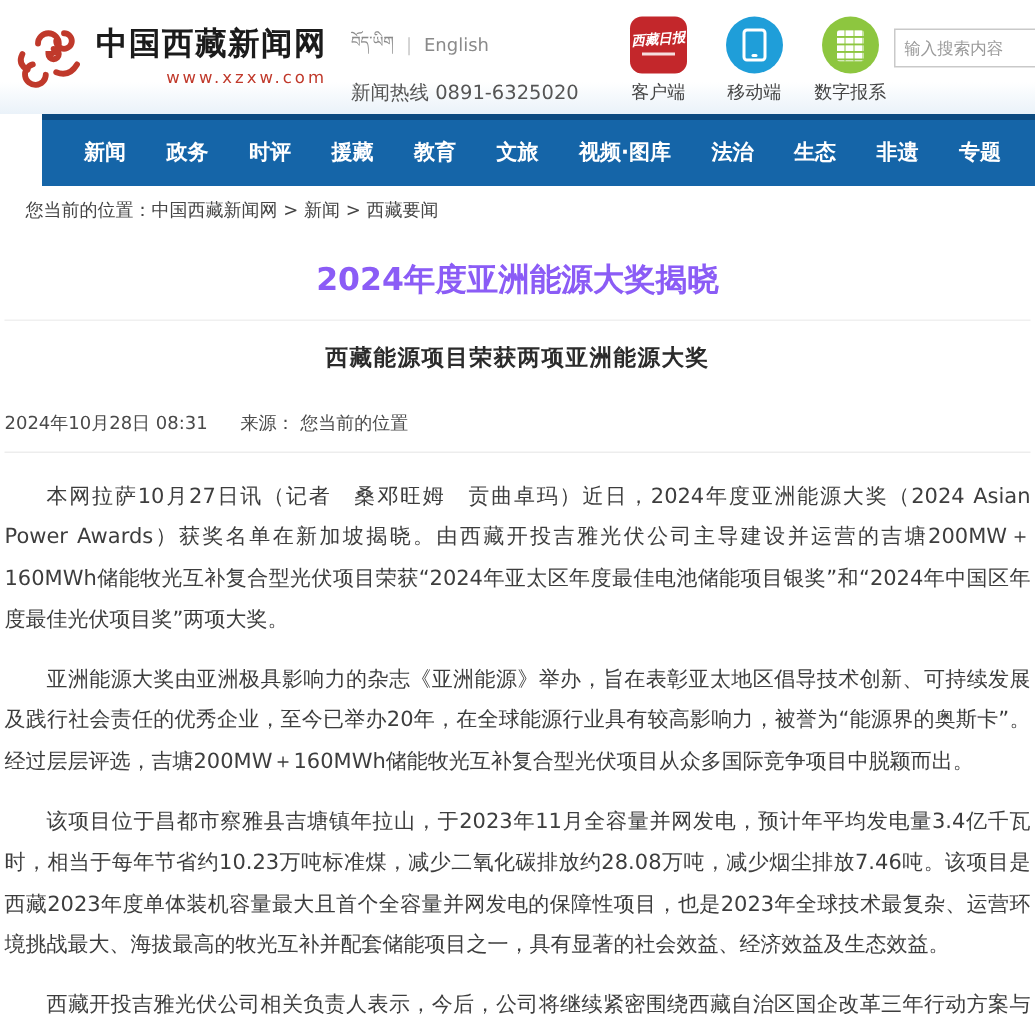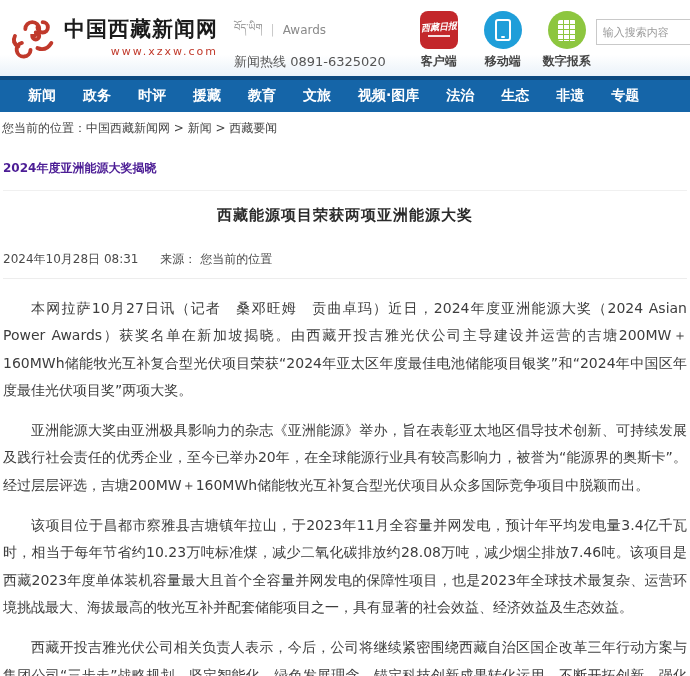--- a/index.html
+++ b/index.html
@@ -29,21 +29,21 @@
   .lang-block { margin-left:16px; padding-top:6px; }
   .lang-row { display:flex; align-items:center; font-size:12px; color:#8a8a8a; }
   .lang-row .sep { margin:0 8px; color:#c9c9c9; }
   .tibetan { font-size:10px; }
   .hotline { margin-top:9px; font-size:13px; color:#555; white-space:nowrap; }
 
   .apps { display:flex; margin-left:24px; padding-top:1px; }
   .app { width:58px; text-align:center; cursor:pointer; }
   .app + .app { margin-left:6px; }
   .app-icon { width:38px; height:38px; margin:0 auto; position:relative; }
-  .app-label { font-size:12px; color:#444; margin-top:4px; white-space:nowrap;font-weight:bold; }
+  .app-label { font-size:12px; color:#444; margin-top:4px; white-space:nowrap; }
 
   .icon-red {
     background:#c3272b; border-radius:8px; display:flex; flex-direction:column;
     align-items:center; justify-content:center;
   }
   .icon-red .calligraphy {
     color:#fff; font-size:9px; font-style:italic; font-weight:700;
     transform:rotate(-4deg); line-height:1.1; white-space:nowrap;
   }
   .icon-red .band { width:22px; height:2px; background:rgba(255,255,255,.85); margin-top:3px; }
@@ -69,40 +69,40 @@
   .search-wrap { margin-left:auto; padding-top:9px; }
   .search-input {
     width:110px; height:26px; border:1px solid #c9c9c9; background:#fff;
     font-size:11px; color:#333; padding:0 6px; outline:none;
     font-family:"DejaVu Sans",sans-serif;
   }
   .search-input::placeholder { color:#9a9a9a; }
 
   
   .nav {
-    height:36px; background:#1565a8; border-top:4px solid #0c4a80;
-    display:flex; align-items:center; padding:0 28px;
+    height:48px; background:#1565a8; border-top:4px solid #0c4a80;
+    display:flex; align-items:center; padding:0 28px;margin-left:28px;
   }
   .nav-item {
     color:#fff; font-size:14px; font-weight:600; cursor:pointer;
     white-space:nowrap; margin-right:27px;
   }
   .nav-item:last-child { margin-right:0;text-align:right; }
 
   
   .breadcrumb {
-    padding:8px 2px 6px 2px; font-size:12px; color:#444;
+    padding:8px 2px 6px 17px; font-size:12px; color:#444;
     display:flex; align-items:center;
   }
   .breadcrumb .path { cursor:pointer; }
 
   
   .article { padding:0 3px; }
   .supertitle {
-    text-align:left; font-size:12px; font-weight:700; color:#4c1d95;
+    text-align:center; font-size:21px; font-weight:700; color:#8b5cf6;
     margin-top:17px;
   }
   .divider { border-bottom:1px solid #f0f0f0; margin-top:13px; }
   .title {
     text-align:center; font-size:15px; font-weight:700; color:#2b2b2b;
     margin:15px 0 0 0; letter-spacing:1px;
   }
   .meta { margin-top:26px; font-size:12px; color:#4a4a4a; }
   .meta .time { margin-right:18px; }
   .meta .src { cursor:pointer; }
@@ -131,21 +131,21 @@
     <div class="logo-text">
       <div class="site-name">中国西藏新闻网</div>
       <div class="site-url">www.xzxw.com</div>
     </div>
   </div>
 
   <div class="lang-block">
     <div class="lang-row">
       <span class="tibetan">བོད་ཡིག</span>
       <span class="sep">|</span>
-      <span>Awards</span>
+      <span>English</span>
     </div>
     <div class="hotline">新闻热线  0891-6325020</div>
   </div>
 
   <div class="apps">
     <div class="app">
       <div class="app-icon icon-red">
         <span class="calligraphy">西藏日报</span>
         <span class="band"></span>
       </div>

